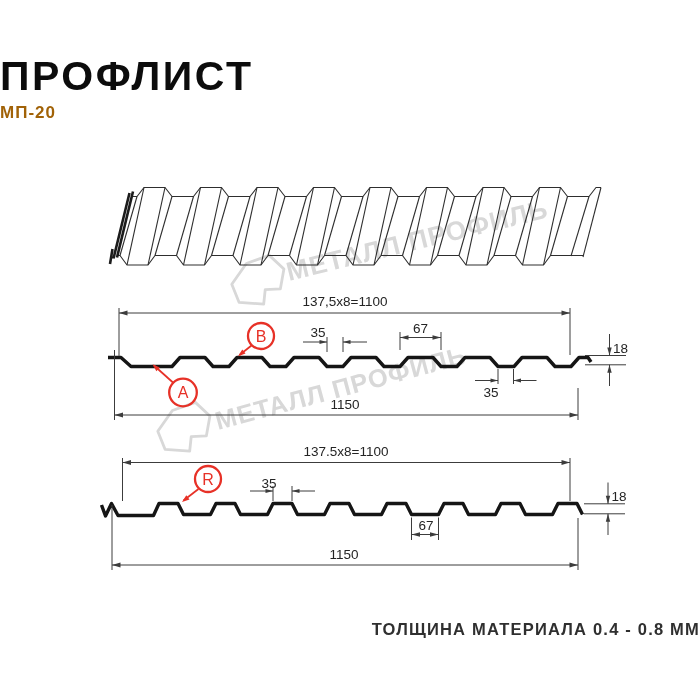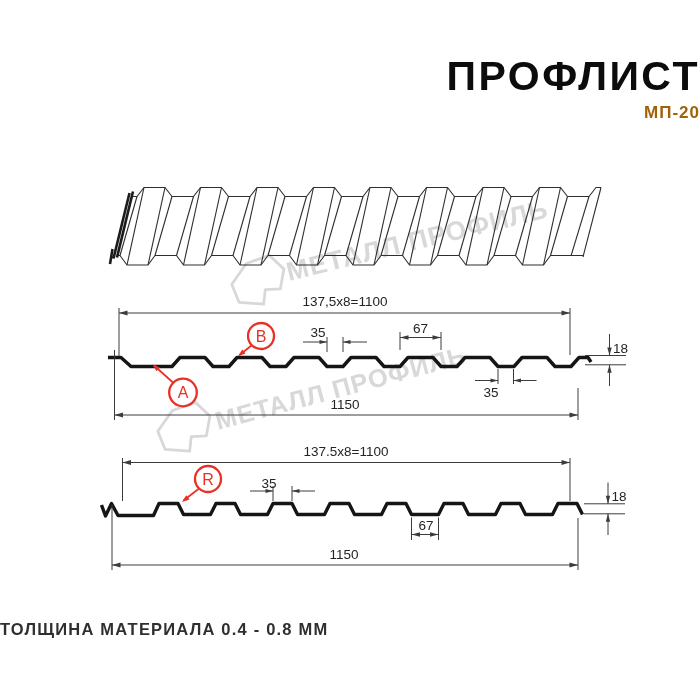--- a/index.html
+++ b/index.html
@@ -1,21 +1,21 @@
 <!DOCTYPE html>
 <html style="--red: #e73127; --ink: #0c0c0c; --dim: #3c3c3c; --wm: #d8d8d8; --bg: #ffffff;"><head>
 <meta charset="utf-8">
 <style>
   html,body{margin:0;padding:0;background:#fff;}
   .stage{position:relative;width:700px;height:700px;background:var(--bg,#fff);overflow:hidden;
          font-family:"Liberation Sans",sans-serif;}
-  .hdr{position:absolute;top:54px;left:0;width:700px;text-align:right;}
+  .hdr{position:absolute;top:54px;left:0;width:700px;text-align:left;}
   .title{font-size:41px;font-weight:bold;letter-spacing:2.5px;color:var(--ink,#0c0c0c);line-height:1.1;}
   .subtitle{margin-top:4px;font-size:17px;font-weight:bold;letter-spacing:1px;color:#a16207;}
-  .caption{position:absolute;top:620px;left:0;width:700px;text-align:left;
+  .caption{position:absolute;top:620px;left:0;width:700px;text-align:right;
            font-size:16.5px;font-weight:bold;letter-spacing:1.2px;color:#2f2f2f;}
   svg{position:absolute;left:0;top:0;}
   
   .tl{fill:none;stroke:#2e2e2e;stroke-width:1.1;stroke-linejoin:round;}
   .edge{fill:none;stroke:#1c1c1c;stroke-width:2.6;}
   .profile{fill:none;stroke:#151515;stroke-width:3.4;stroke-linejoin:round;}
   .dim{stroke:var(--dim,#3c3c3c);stroke-width:1;fill:none;}
   .dimh{fill:var(--dim,#3c3c3c);stroke:none;}
   .dimt{font-size:13.5px;fill:#242424;}
   .mid{text-anchor:middle;}

